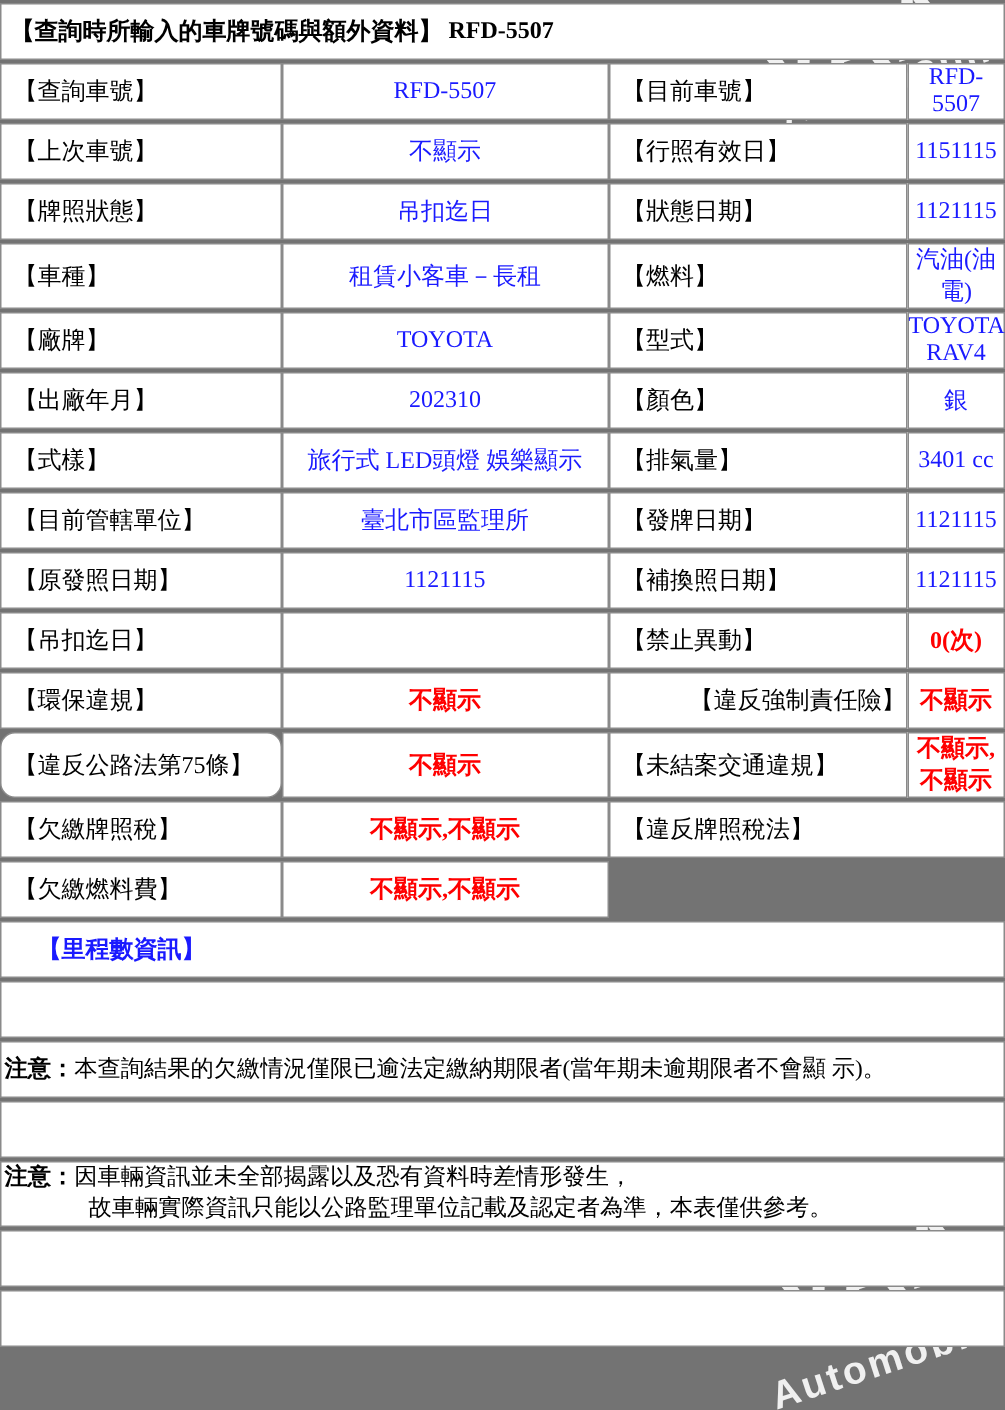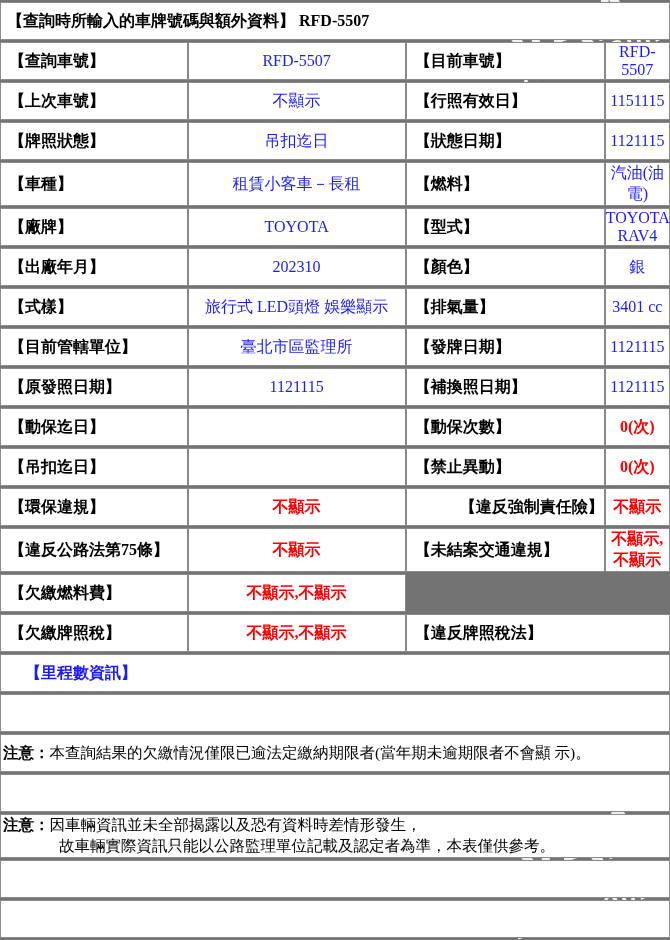--- a/index.html
+++ b/index.html
@@ -39,21 +39,21 @@
     font-size: 16px;
   }
   table.main td {
     border: 1px solid #8a8a8a;
     padding: 0;
     height: 38px;
     vertical-align: middle;
     background: #ffffff;
   }
   .lbl {
-    font-weight: bold;
+    font-weight: normal;
     color: #000000;
     padding-left: 8px;
     white-space: nowrap;
   }
   .val {
     color: #1a1aff;
     text-align: center;
     font-weight: normal;
   }
   .val-red {
@@ -329,69 +329,47 @@
             </div>
           </td>
       <td>
             <div class="cell-inner">
               <span class="val">1121115</span>
             </div>
           </td>
     </tr>
 
 
-    <tr>
-      <td>
-            <div class="cell-inner">
-              <span class="lbl">【動保迄日】</span>
+
+    <tr>
+      <td>
+            <div class="cell-inner">
+              <span class="lbl">【吊扣迄日】</span>
             </div>
           </td>
       <td>
             <div class="cell-inner">
               <span class="val"></span>
             </div>
           </td>
       <td>
             <div class="cell-inner">
-              <span class="lbl">【動保次數】</span>
+              <span class="lbl">【禁止異動】</span>
             </div>
           </td>
       <td>
             <div class="cell-inner">
               <span class="val-red">0(次)</span>
             </div>
           </td>
     </tr>
 
     <tr>
       <td>
             <div class="cell-inner">
-              <span class="lbl">【吊扣迄日】</span>
-            </div>
-          </td>
-      <td>
-            <div class="cell-inner">
-              <span class="val"></span>
-            </div>
-          </td>
-      <td>
-            <div class="cell-inner">
-              <span class="lbl">【禁止異動】</span>
-            </div>
-          </td>
-      <td>
-            <div class="cell-inner">
-              <span class="val-red">0(次)</span>
-            </div>
-          </td>
-    </tr>
-
-    <tr>
-      <td>
-            <div class="cell-inner">
               <span class="lbl">【環保違規】</span>
             </div>
           </td>
       <td>
             <div class="cell-inner">
               <span class="val-red">不顯示</span>
             </div>
           </td>
       <td style="width:170px;padding-left:45px;">
             <div class="cell-inner">
@@ -399,73 +377,73 @@
             </div>
           </td>
       <td>
             <div class="cell-inner">
               <span class="val-red">不顯示</span>
             </div>
           </td>
     </tr>
 
     <tr>
-      <td style="width:192px;">
+      <td style="width:192px;border-radius:10px;">
             <div class="cell-inner">
               <span class="lbl">【違反公路法第75條】</span>
             </div>
           </td>
       <td style="width:150px;">
             <div class="cell-inner">
               <span class="val-red">不顯示</span>
             </div>
           </td>
       <td style="width:188px;">
             <div class="cell-inner">
               <span class="lbl">【未結案交通違規】</span>
             </div>
           </td>
       <td>
             <div class="cell-inner">
               <span class="val-red">不顯示,不顯示</span>
             </div>
           </td>
-    </tr>
-
-    <tr>
-      <td>
-            <div class="cell-inner">
-              <span class="lbl">【欠繳燃料費】</span>
-            </div>
-          </td>
-      <td>
-            <div class="cell-inner">
-              <span class="val-red">不顯示,不顯示</span>
-            </div>
-          </td>
-      <td colspan="2" style="border:none;background:transparent;"></td>
     </tr>
 
     <tr>
       <td>
             <div class="cell-inner">
               <span class="lbl">【欠繳牌照稅】</span>
             </div>
           </td>
       <td>
             <div class="cell-inner">
               <span class="val-red">不顯示,不顯示</span>
             </div>
           </td>
       <td colspan="2">
             <div class="cell-inner">
               <span class="lbl">【違反牌照稅法】</span>
               <span class="val-red"></span>
             </div>
           </td>
+    </tr>
+
+    <tr>
+      <td>
+            <div class="cell-inner">
+              <span class="lbl">【欠繳燃料費】</span>
+            </div>
+          </td>
+      <td>
+            <div class="cell-inner">
+              <span class="val-red">不顯示,不顯示</span>
+            </div>
+          </td>
+      <td colspan="2" style="border:none;background:transparent;"></td>
     </tr>
 
     <tr class="mileage-row">
       <td colspan="4">
         <div class="cell-inner">
               <span class="mileage-text">【里程數資訊】</span>
             </div>
       </td>
     </tr>
 

